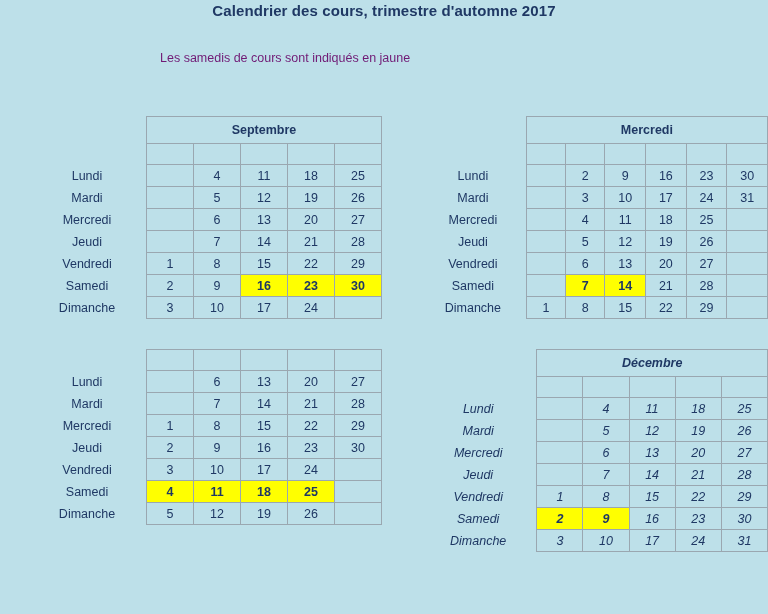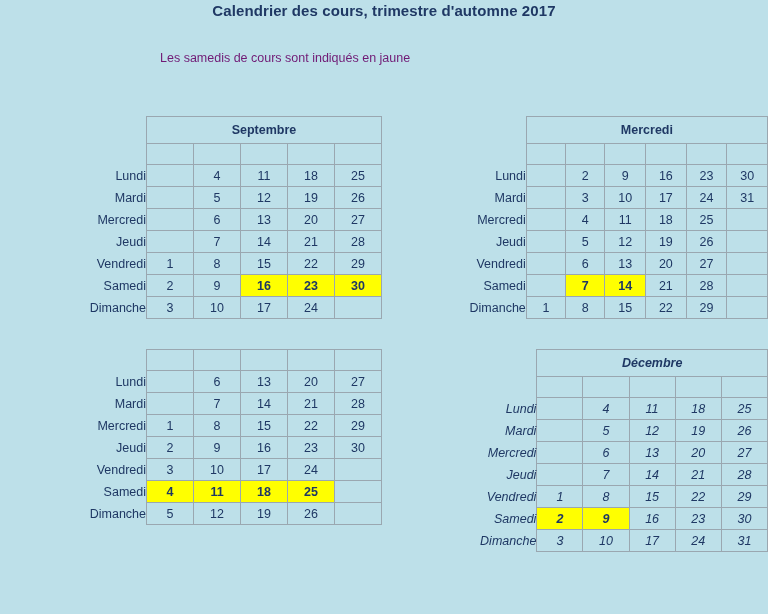--- a/index.html
+++ b/index.html
@@ -52,21 +52,21 @@
     font-size: 12.5px;
     height: 26px;
     border: 1px solid #9aa7b0;
     margin-left: 21px;
   }
   .cal td.spacer {
     height: 13px;
   }
   .cal td.daylabel {
     border: none;
-    text-align: right;
+    text-align: center;
     padding-left: 0;
     width: 118px;
     white-space: nowrap;
   }
   .cal td.num {
     width: 46px;
   }
   .cal td.hl {
     background: #ffff00;
     font-weight: bold;

